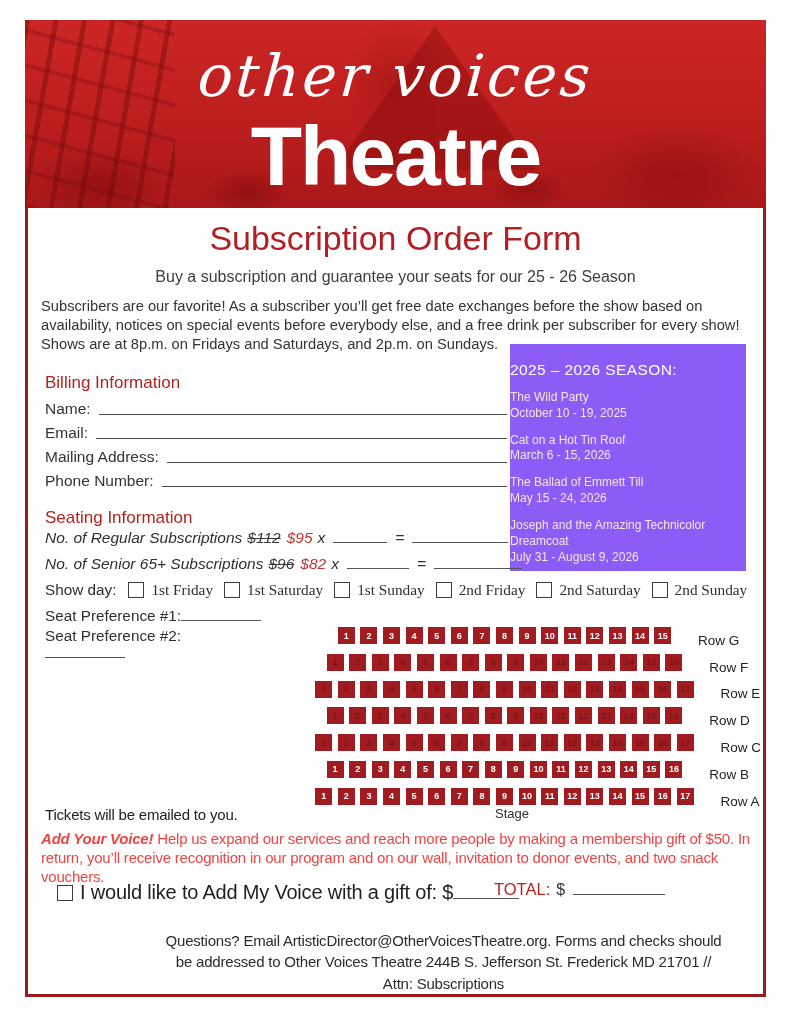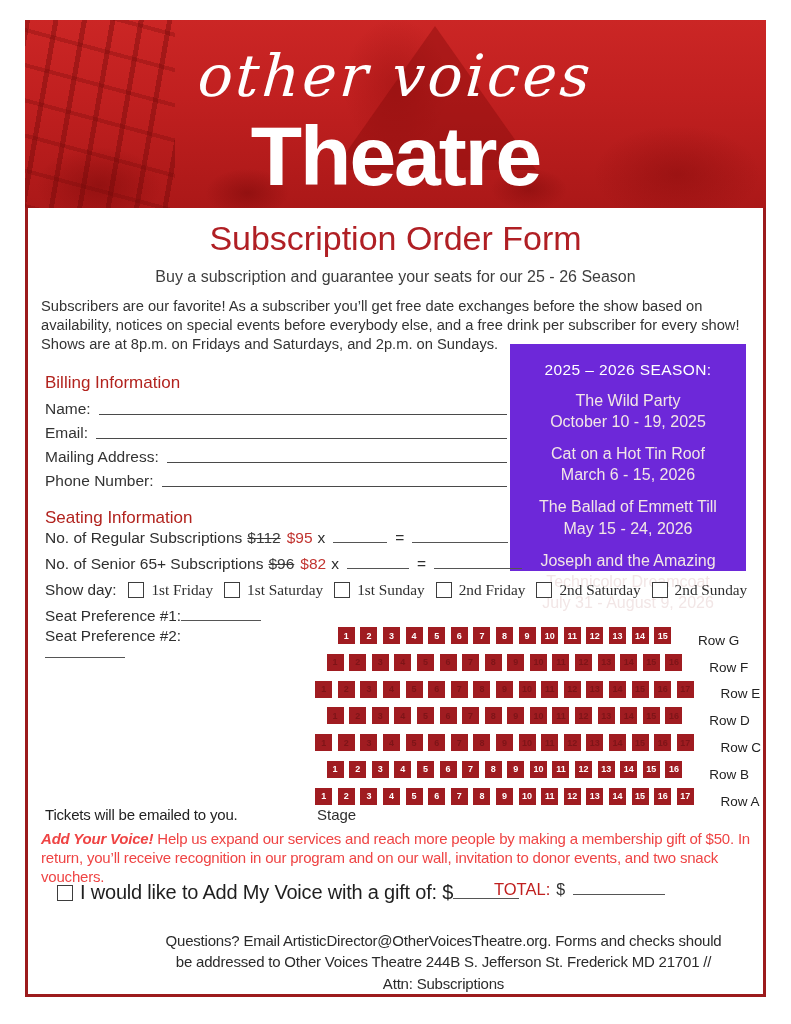--- a/index.html
+++ b/index.html
@@ -42,28 +42,28 @@
   .section-h{position:absolute;left:45px;color:#b2231e;font-size:17px;}
 
   
   .fields{position:absolute;left:45px;top:394px;width:462px;}
   .field-row{display:flex;align-items:flex-end;height:24px;}
   .field-label{font-size:15.5px;color:#333;white-space:nowrap;}
   .field-line{flex:1;border-bottom:1.3px solid #4a4a4a;margin-left:8px;margin-bottom:3px;}
 
   
   .season{position:absolute;left:510px;top:344px;width:236px;height:227px;
-          background:#6d28d9;color:#f2e6e6;text-align:center;box-sizing:border-box;
+          background:#8b5cf6;color:#f2e6e6;text-align:left;box-sizing:border-box;
           padding-top:17px;}
   .season-title{font-size:15.5px;color:#fff;letter-spacing:.4px;margin-bottom:11px;}
-  .season-show{margin-bottom:11px;font-size:16px;line-height:1.32;}
+  .season-show{margin-bottom:11px;font-size:12px;line-height:1.32;}
 
   
   .sub-line{position:absolute;left:45px;font-size:15.5px;color:#2f2f2f;
-            display:flex;align-items:baseline;white-space:nowrap;}
+            display:flex;align-items:baseline;white-space:nowrap;font-style:italic;}
   .old-price{text-decoration:line-through;margin-left:5px;color:#3a3a3a;}
   .new-price{color:#c23430;margin:0 5px 0 6px;}
   .blank{display:inline-block;border-bottom:1.4px solid #555;height:12px;}
 
   .showday{position:absolute;left:45px;top:581px;display:flex;align-items:center;
            font-size:15.3px;color:#2f2f2f;}
   .showday-label{margin-right:12px;}
   .cb{display:inline-block;width:14px;height:14px;border:1.7px solid #3d3d3d;
       background:#fff;margin-right:7px;flex:none;}
   .showday-item{display:flex;align-items:center;margin-right:11px;font-family:Liberation Serif, serif;}
@@ -74,22 +74,22 @@
   
   .seatmap{position:absolute;left:317px;top:627px;width:390px;}
   .seat-row{height:26.8px;display:flex;justify-content:center;align-items:flex-start;}
   .seat{width:17px;height:17px;background:#a01c21;margin:0 2.8px;flex:none;
         display:flex;align-items:center;justify-content:center;
         font-size:9px;font-weight:bold;color:#fff;}
   .seat.faint{color:rgba(40,0,0,0.28);}
   .row-label{width:46px;font-size:13.5px;color:#222;margin-left:24px;align-self:center;
              white-space:nowrap;flex:none;}
   .row-spacer{width:55px;flex:none;}
-  .stage-label{position:absolute;left:317px;top:806px;width:390px;text-align:left;
-               font-size:15px;color:#2f2f2f;}
+  .stage-label{position:absolute;left:317px;top:806px;width:390px;text-align:center;
+               font-size:13px;color:#2f2f2f;}
 
   
   .tickets-note{position:absolute;left:45px;top:806px;font-size:15px;color:#222;
                 letter-spacing:-.2px;}
   .addvoice{position:absolute;left:41px;top:829px;width:718px;font-size:15px;
             line-height:1.28;color:#ef4444;letter-spacing:-.2px;}
   .addvoice .lead{font-weight:bold;font-style:italic;}
   .gift-row{position:absolute;left:57px;top:881px;display:flex;align-items:center;
             font-size:20px;color:#1f1f1f;letter-spacing:-.2px;}
   .total-row{position:absolute;left:494px;top:880px;display:flex;align-items:baseline;}

